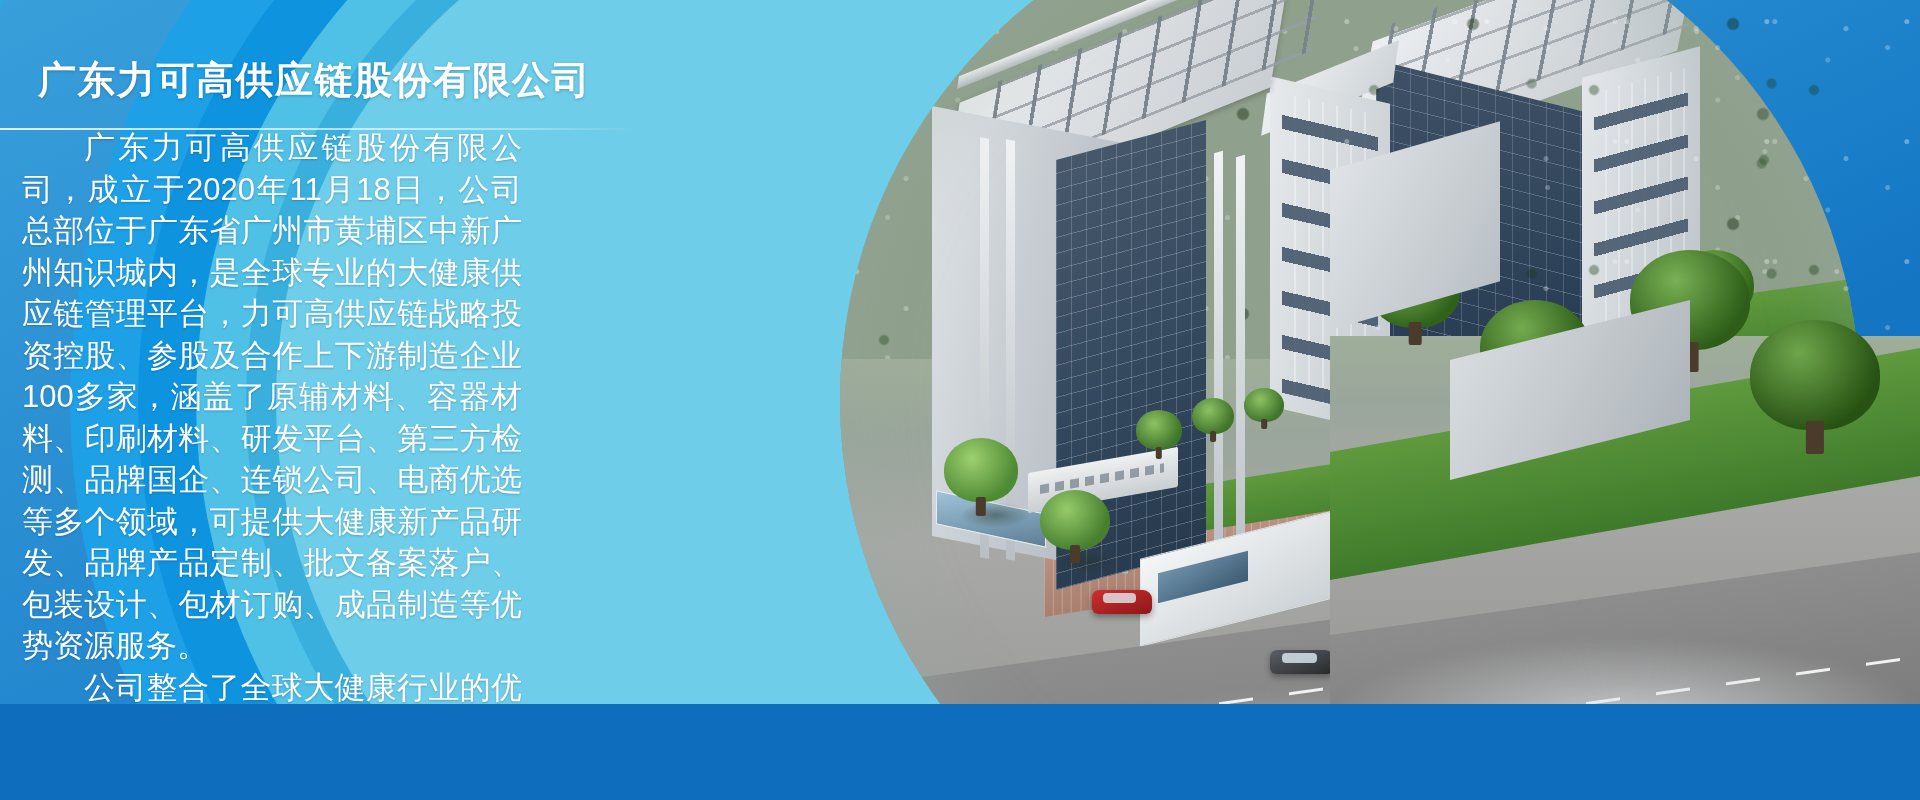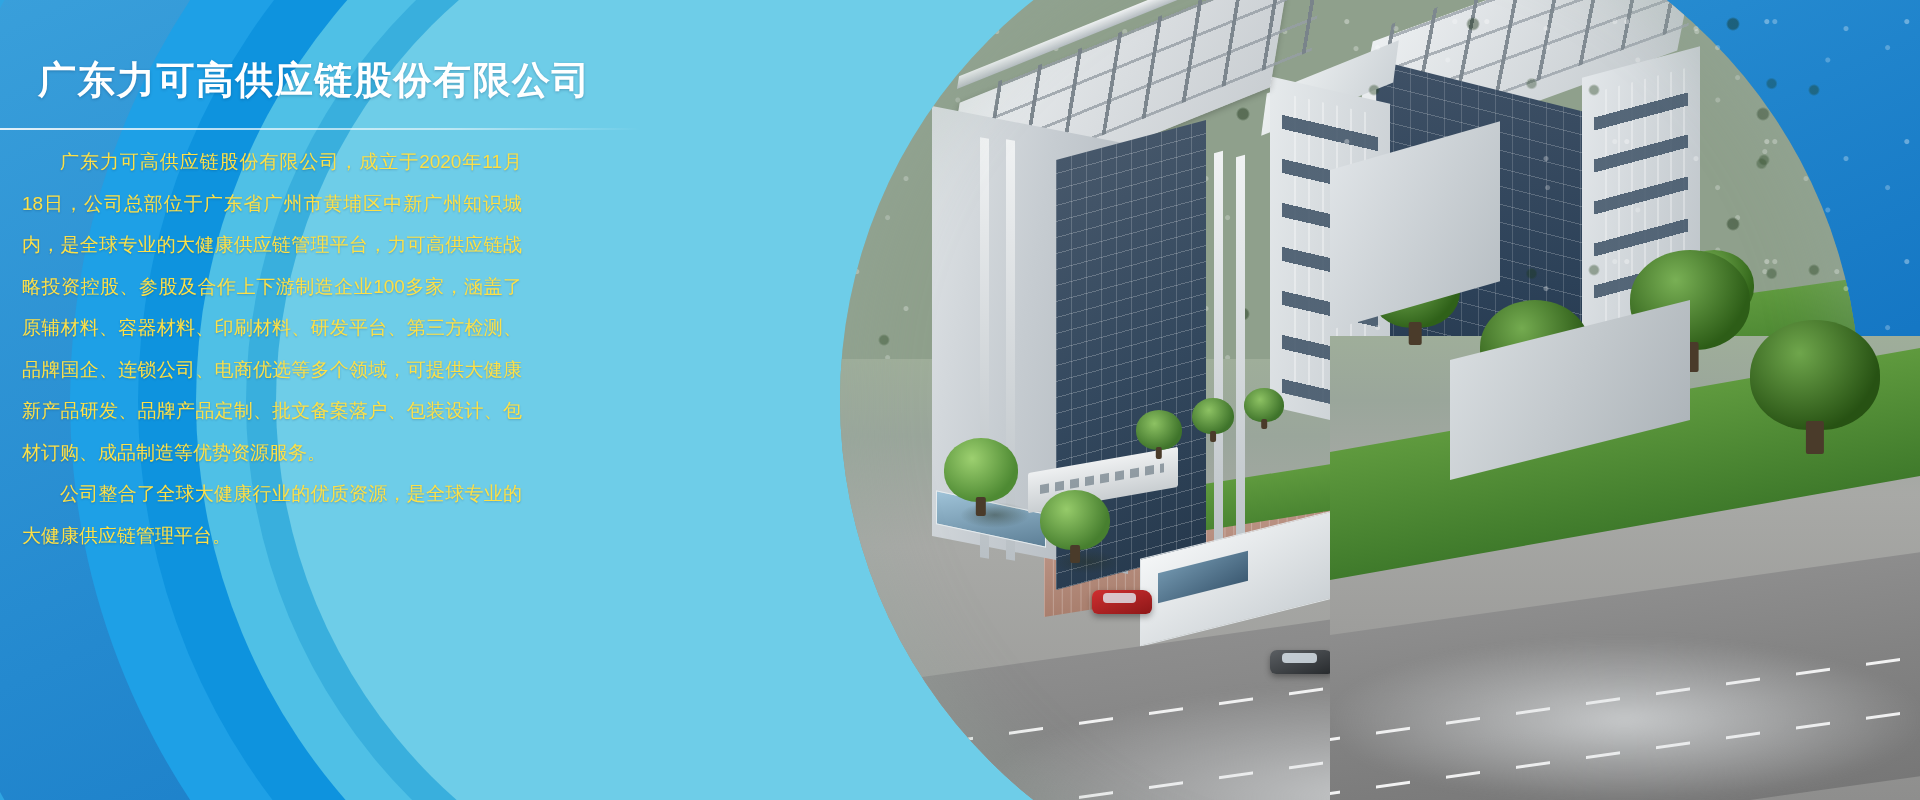--- a/index.html
+++ b/index.html
@@ -2,21 +2,21 @@
 <html><head>
 <meta charset="utf-8">
 <style>
   * { margin:0; padding:0; box-sizing:border-box; }
   html,body { width:1920px; height:800px; overflow:hidden; }
   body {
     font-family:"Liberation Sans","DejaVu Sans",sans-serif;
     background:#0E6DBC;
   }
 
-  #banner { position:relative; width:1920px; height:800px; overflow:hidden; }
+  #banner { position:relative; width:1920px; height:704px; overflow:hidden; }
 
   
   .bg-base {
     position:absolute; inset:0;
     background:linear-gradient(155deg,#42A8DE 0%,#3AA0DB 18%,#2489CF 48%,#1577C4 72%,#0D68B8 100%);
   }
 
   
   .arc { position:absolute; border-radius:50%; }
 
@@ -327,22 +327,22 @@
     font-size:38px; font-weight:bold; color:#ffffff;
     letter-spacing:1.5px;
     text-shadow:0 1px 3px rgba(0,40,80,.28);
     white-space:nowrap;
   }
   .rule {
     position:absolute; left:0; top:128px; width:640px; height:2px;
     background:linear-gradient(90deg, rgba(255,255,255,.85) 0%, rgba(255,255,255,.55) 70%, rgba(255,255,255,0) 100%);
   }
   .body-text {
-    position:absolute; left:22px; top:141px; width:500px;
-    font-size:19px; line-height:41.5px; color:#fde047;
+    position:absolute; left:22px; top:127px; width:500px;
+    font-size:31px; line-height:41.5px; color:#ffffff;
     text-align:justify; text-justify:inter-ideograph;
     text-shadow:0 1px 2px rgba(0,45,85,.25);
   }
   .body-text p { text-indent:2em; }
   .body-text p + p { margin-top:0; }
 </style>
 </head>
 <body>
 
 <div id="banner">

